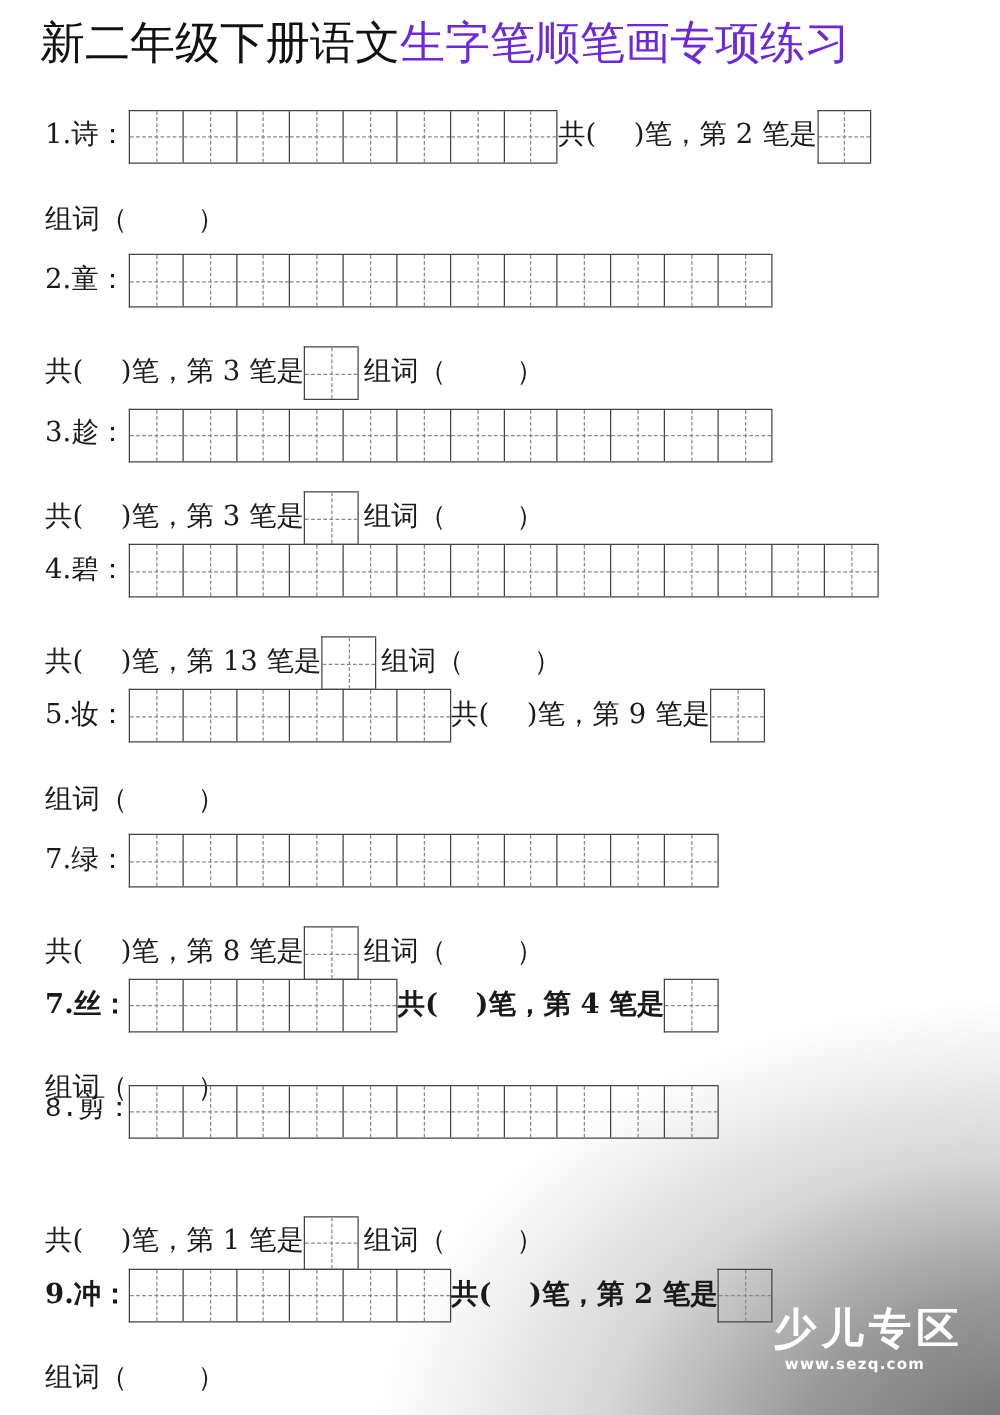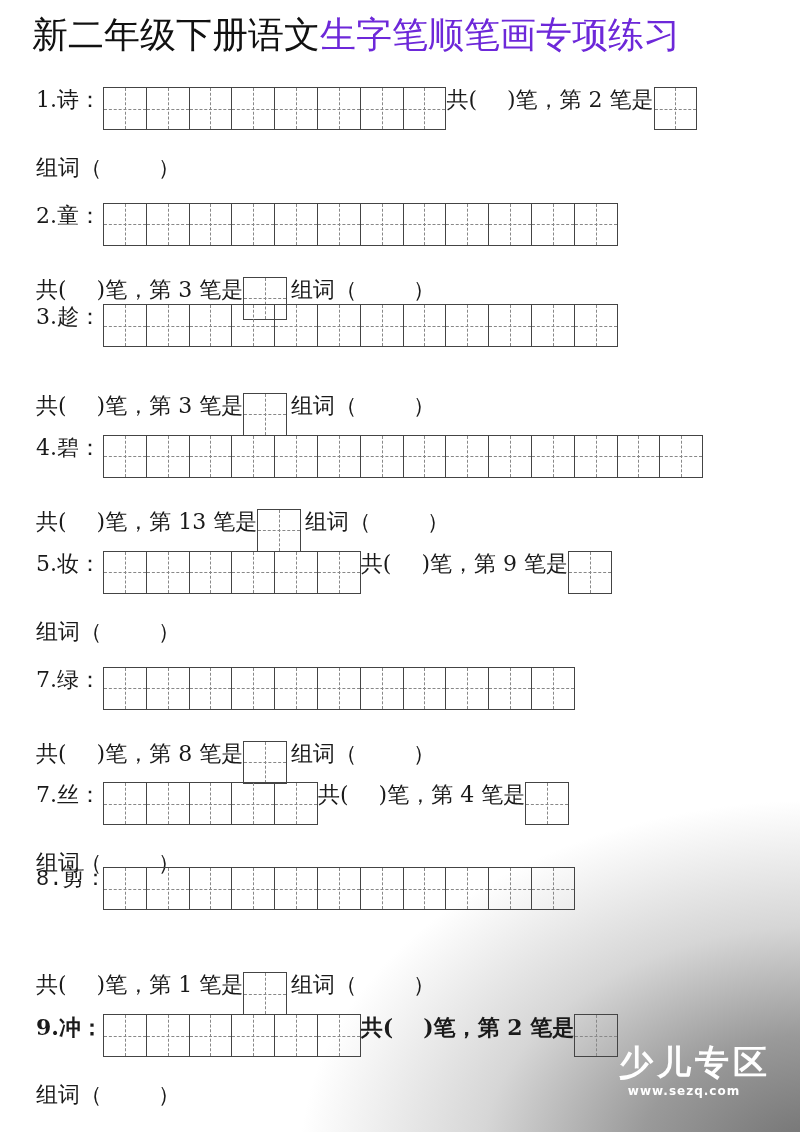--- a/index.html
+++ b/index.html
@@ -14,21 +14,21 @@
 
   .title {
     position: absolute; left: 32px; top: 10px; width: 760px; height: 50px;
     font-family: "DejaVu Sans", "Liberation Sans", sans-serif;
     font-size: 36px; line-height: 50px; white-space: nowrap; letter-spacing: 0px;
   }
   .title .black { color: #111; }
   .title .red { color: #6d28d9; }
 
   .line {
-    position: absolute; left: 36px; height: 44px; display: flex; align-items: flex-start;
+    position: absolute; left: 36px; height: 44px; display: flex; align-items: center;
     font-size: 22px; white-space: nowrap; line-height: 26px;
   }
   .line .txt { padding-bottom: 2px; }
 
   .grid { display: flex; height: 43px; border: 1.5px solid #444; border-right: none; }
   .cell {
     position: relative; width: 42.8px; height: 100%;
     border-right: 1.5px solid #444;
   }
   .cell::before {
@@ -104,21 +104,21 @@
       <span class="paren-gap" style="width: 30px;"></span>
       <span class="txt">)笔，</span>
       <span class="txt">第 3 笔是</span>
       <div class="grid">
         <div class="cell"></div>
       </div>
       <span class="txt" style="margin-left: 4px;">组词（</span>
       <span class="paren-gap" style="width: 56px;"></span>
       <span class="txt">）</span>
     </div>
-    <div class="line" style="top: 304px;">
+    <div class="line" style="top: 326px;">
       <span class="txt" style="width: 67px; display: inline-block;">3.趁：</span>
       <div class="grid">
         <div class="cell"></div>
         <div class="cell"></div>
         <div class="cell"></div>
         <div class="cell"></div>
         <div class="cell"></div>
         <div class="cell"></div>
         <div class="cell"></div>
         <div class="cell"></div>
@@ -215,21 +215,21 @@
       <span class="paren-gap" style="width: 30px;"></span>
       <span class="txt">)笔，</span>
       <span class="txt">第 8 笔是</span>
       <div class="grid">
         <div class="cell"></div>
       </div>
       <span class="txt" style="margin-left: 4px;">组词（</span>
       <span class="paren-gap" style="width: 56px;"></span>
       <span class="txt">）</span>
     </div>
-    <div class="line" style="top: 782.4px;">
+    <div class="line" style="top: 782.4px; font-weight: bold;">
       <span class="txt" style="width: 67px; display: inline-block;">7.丝：</span>
       <div class="grid">
         <div class="cell"></div>
         <div class="cell"></div>
         <div class="cell"></div>
         <div class="cell"></div>
         <div class="cell"></div>
       </div>
       <span class="txt">共(</span>
       <span class="paren-gap" style="width: 30px;"></span>

